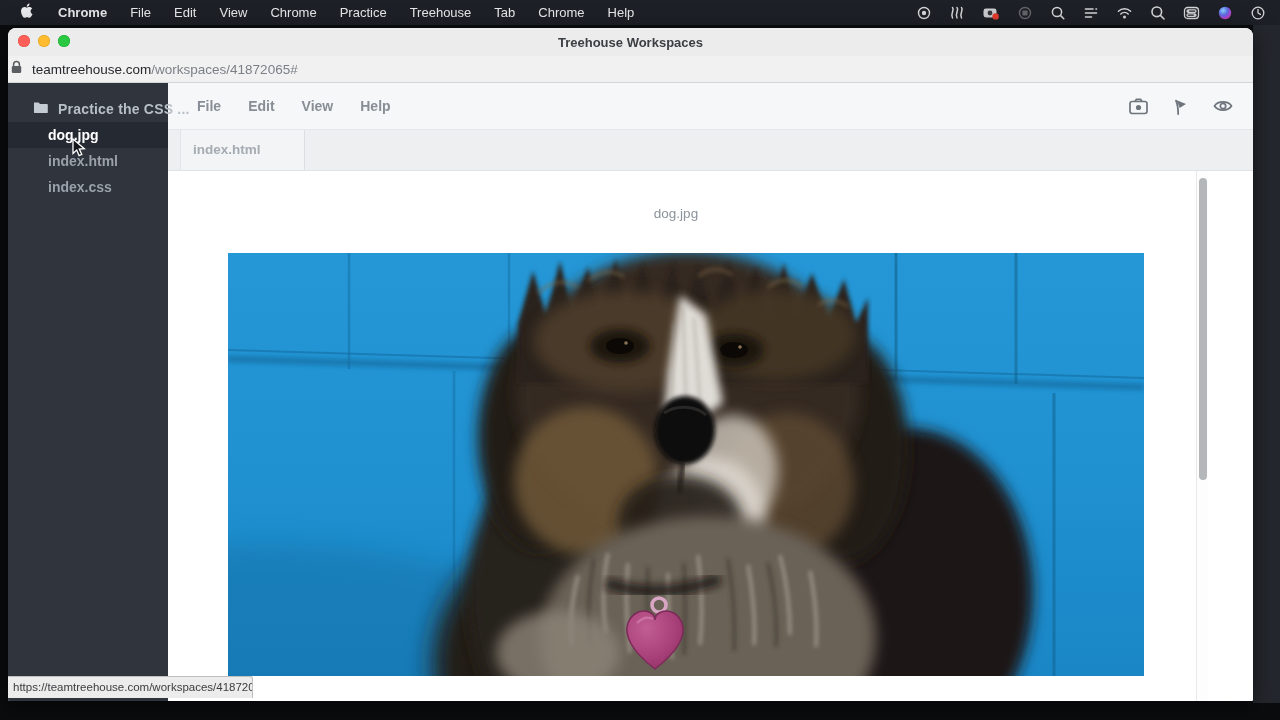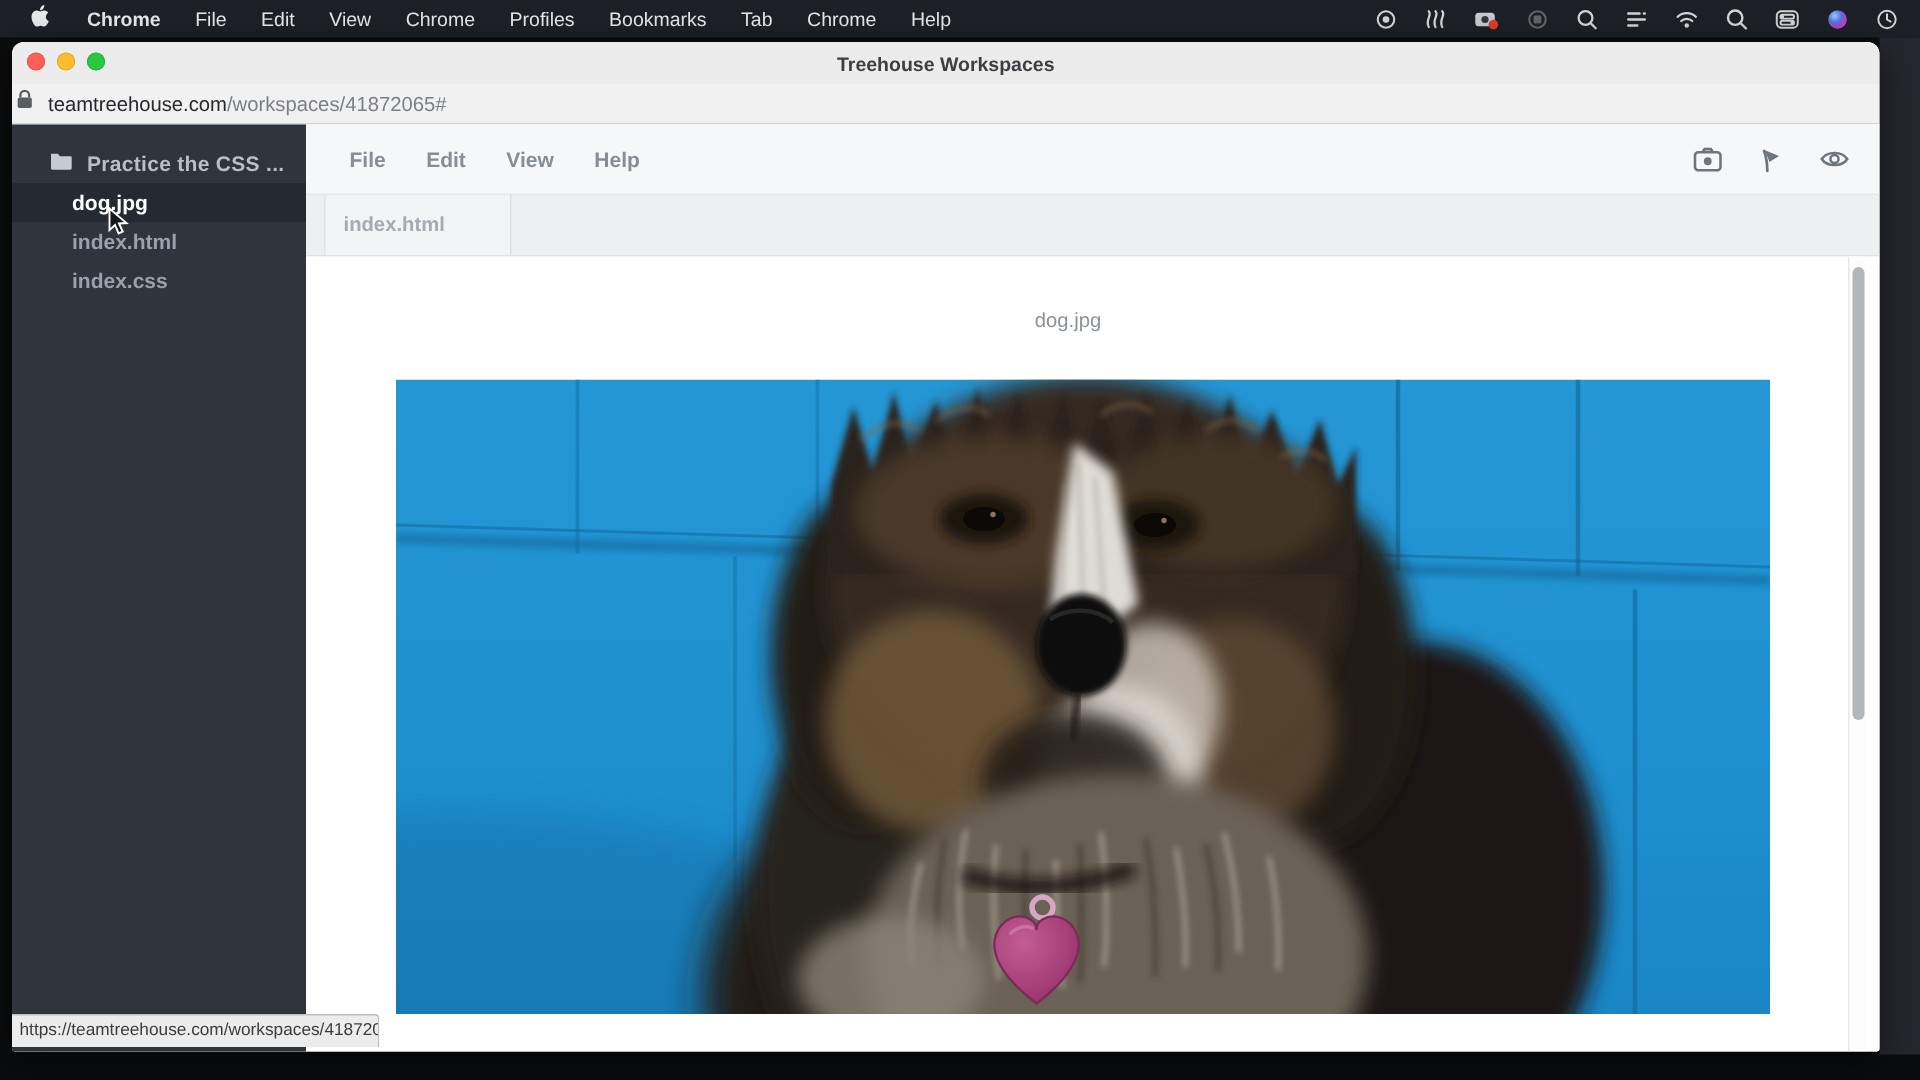--- a/index.html
+++ b/index.html
@@ -28,21 +28,21 @@
   .win-title { width:100%; text-align:center; font-size:13px; font-weight:700; color:#3b3e42; }
 
   .urlbar { height:27px; background:#f1f1f2; border-bottom:1px solid #d3d5d6; display:flex; align-items:center; padding-left:2px; gap:9px; }
   .url-text { font-size:13.5px; }
   .url-domain { color:#27292c; }
   .url-path { color:#7c8086; }
 
   
   .main { display:flex; height:618px; position:relative; }
 
-  .sidebar { width:196px; background:#2f343d; flex:none; position:relative; padding-top:13px; }
+  .sidebar { width:160px; background:#2f343d; flex:none; position:relative; padding-top:13px; }
   .proj-row { height:26px; display:flex; align-items:center; padding-left:25px; gap:10px;
               color:#b9bfc7; font-size:14px; font-weight:700; letter-spacing:.2px; white-space:nowrap; }
   .file-row { height:26px; line-height:26px; padding-left:40px; font-size:14px; font-weight:600;
               color:#9aa1aa; cursor:pointer; white-space:nowrap; }
   .file-row.selected { background:#252a32; color:#ffffff; }
   .cursor-svg { position:absolute; left:63px; top:55px; }
 
   .workspace { flex:1; background:#fff; display:flex; flex-direction:column; min-width:0; }
 
   .ws-toolbar { height:47px; background:#f6f7f8; border-bottom:1px solid #e4e7ea; display:flex; align-items:center; padding:0 19px 0 29px; flex:none; }
@@ -77,22 +77,22 @@
       <svg width="15" height="16" viewBox="0 0 16 17">
         <path fill="#e8e9ea" d="M11.3 8.9c0-2 1.6-2.9 1.7-3-0.9-1.4-2.3-1.6-2.8-1.6-1.2-.1-2.3.7-2.9.7-.6 0-1.5-.7-2.5-.7-1.3 0-2.5.8-3.1 1.9-1.3 2.3-.3 5.7.9 7.6.6.9 1.4 1.9 2.4 1.9 1 0 1.3-.6 2.5-.6 1.2 0 1.5.6 2.5.6 1 0 1.7-.9 2.3-1.8.7-1 1-2.1 1-2.1s-1.9-.8-2-2.9z"></path>
         <path fill="#e8e9ea" d="M9.4 2.9c.5-.7.9-1.6.8-2.5-.8 0-1.7.5-2.2 1.2-.5.6-.9 1.5-.8 2.4.9.1 1.7-.4 2.2-1.1z"></path>
       </svg>
     </span>
     <span class="mb-item mb-app">Chrome</span>
     <span class="mb-item">File</span>
     <span class="mb-item">Edit</span>
     <span class="mb-item">View</span>
     <span class="mb-item">Chrome</span>
-    <span class="mb-item">Profiles</span>
-    <span class="mb-item">Bookmarks</span>
+    <span class="mb-item">Practice</span>
+    <span class="mb-item">Treehouse</span>
     <span class="mb-item">Tab</span>
     <span class="mb-item">Chrome</span>
     <span class="mb-item">Help</span>
   </div>
   <div class="mb-right">
     <span>
       <svg width="16" height="16" viewBox="0 0 16 16">
           <circle cx="8" cy="8" r="5.5" fill="none" stroke="#d3d4d6" stroke-width="1.4"></circle>
           <circle cx="8" cy="8" r="2.2" fill="#d3d4d6"></circle>
         </svg>

